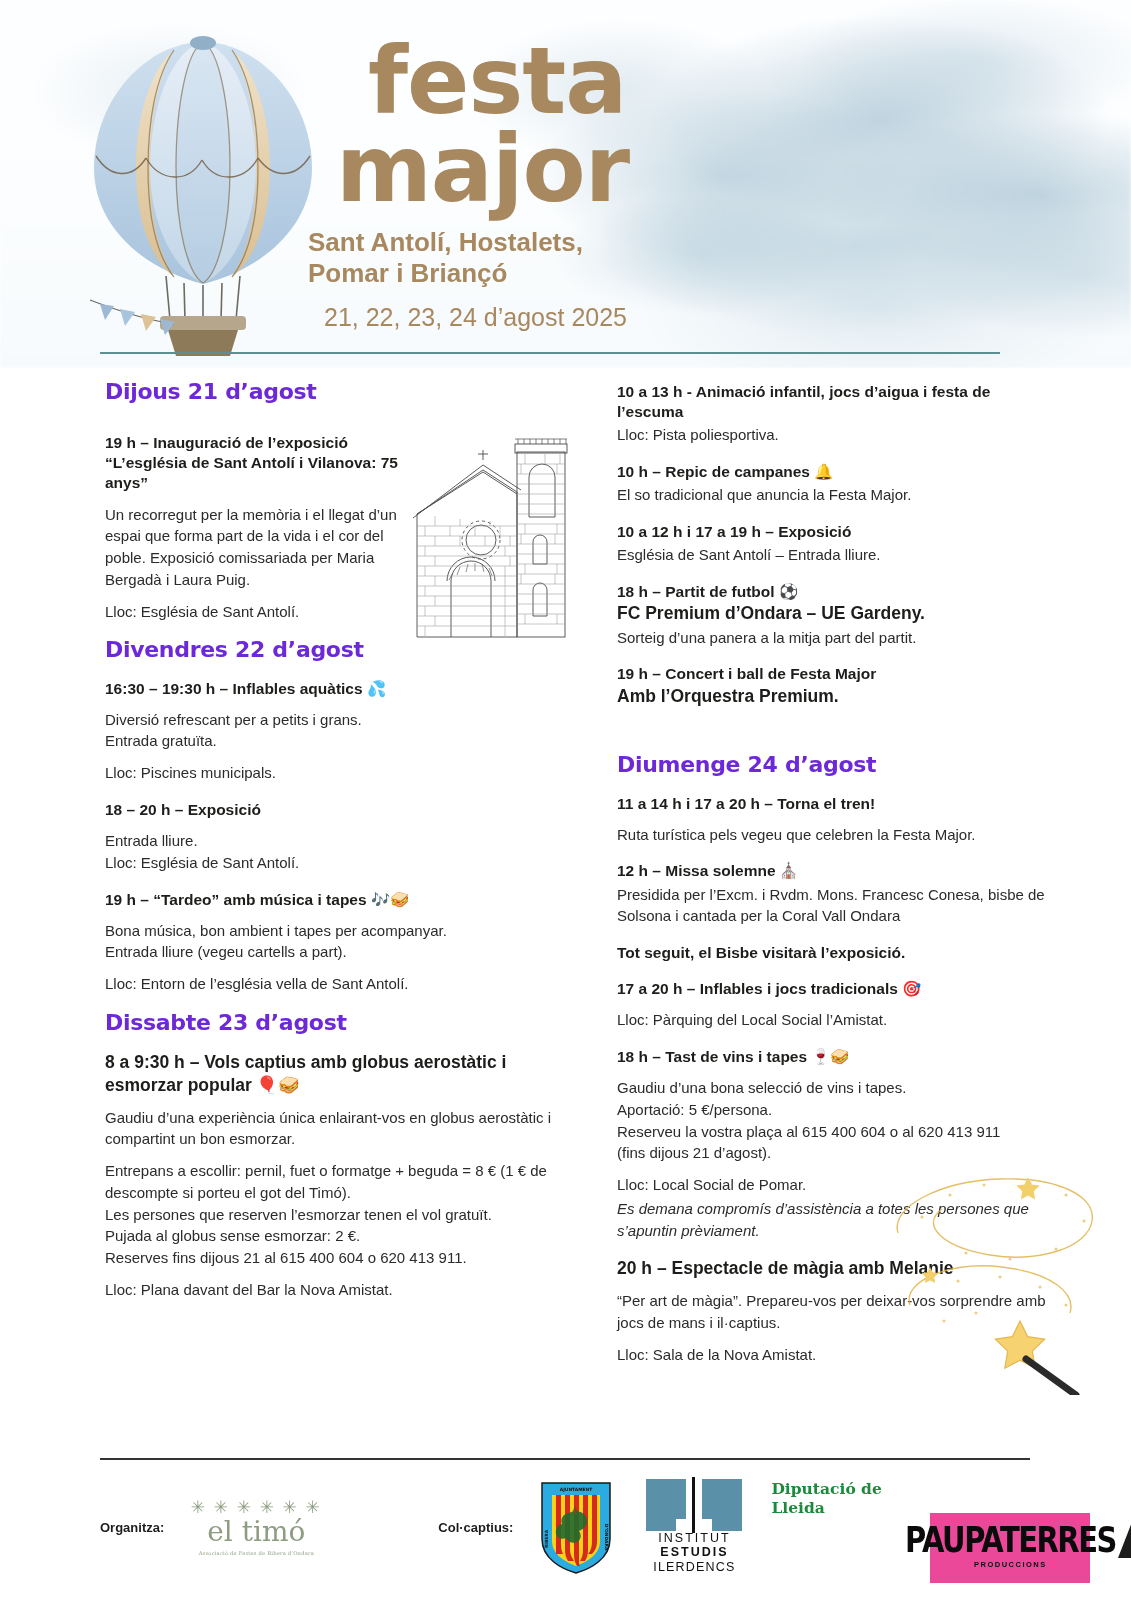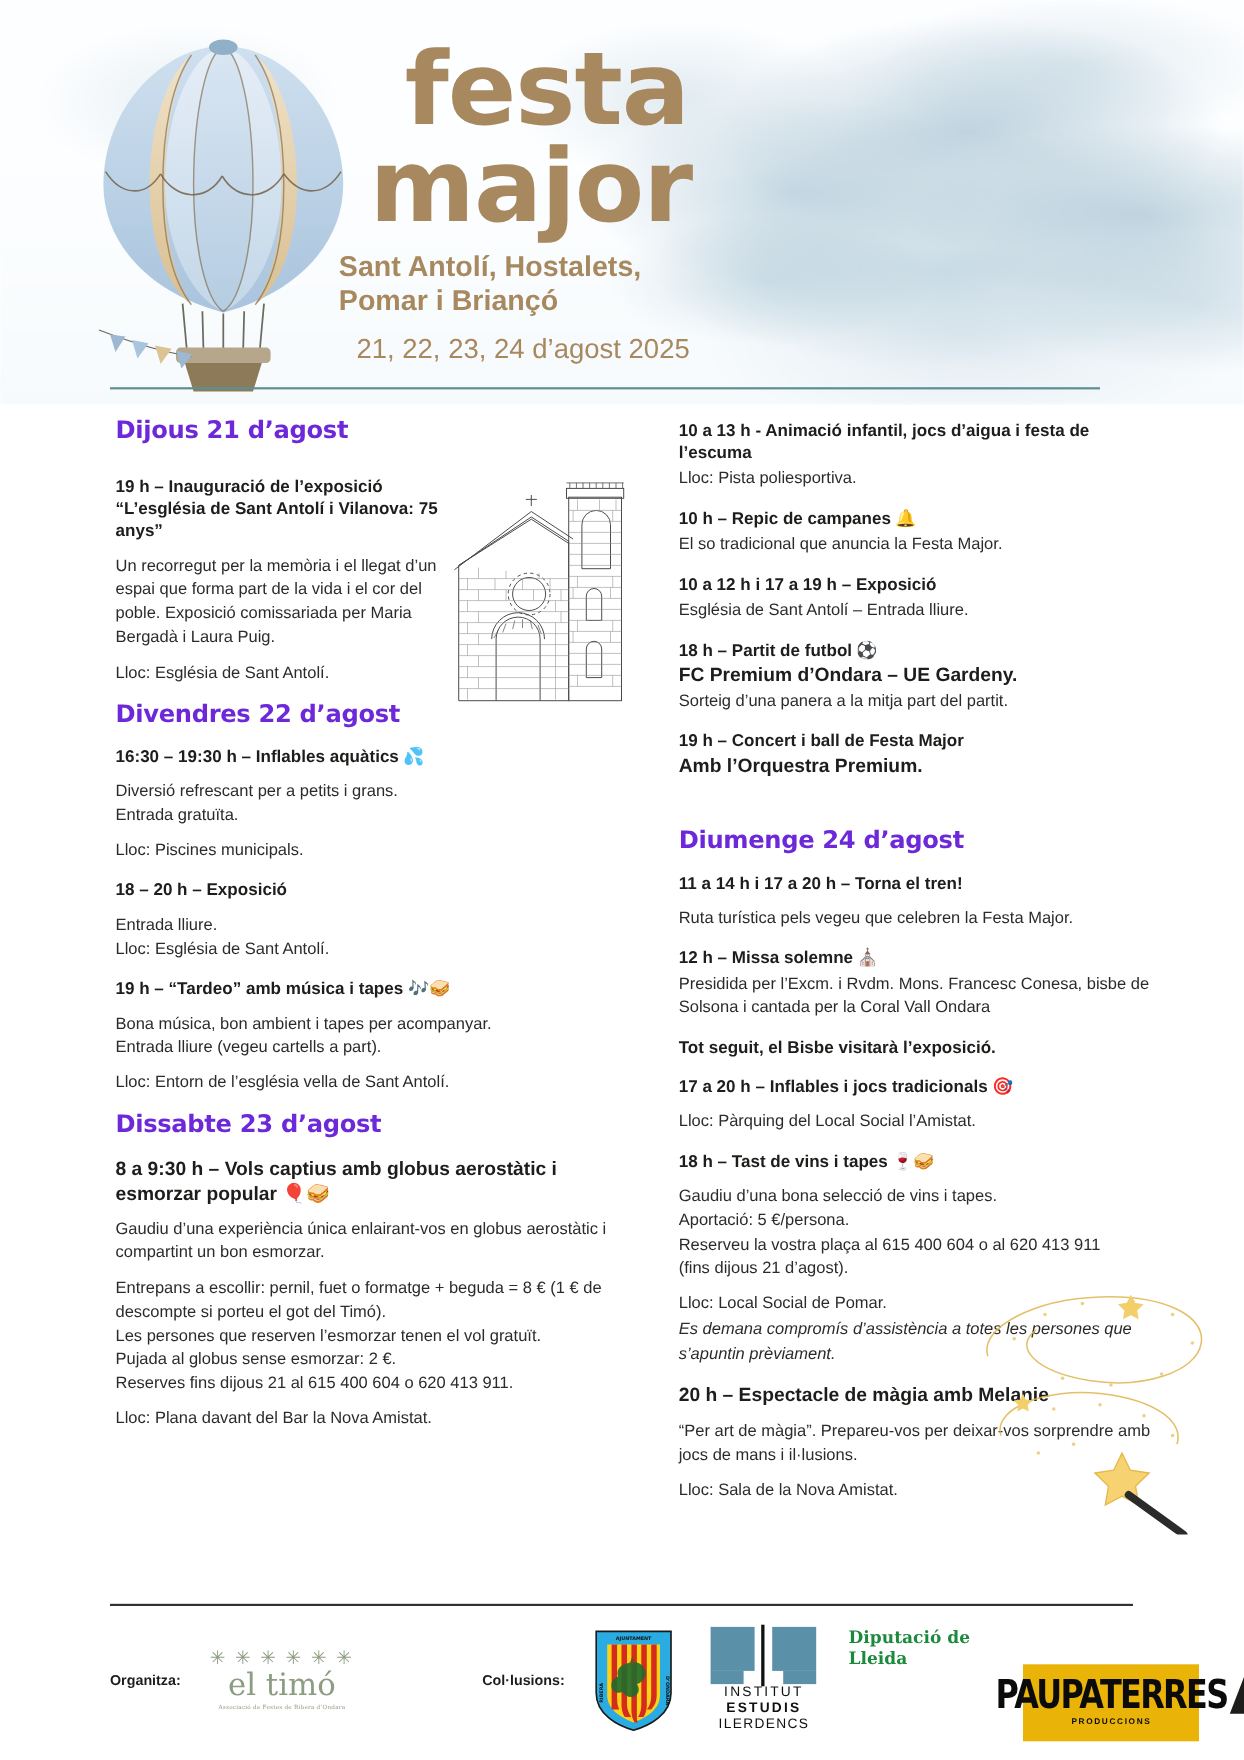--- a/index.html
+++ b/index.html
@@ -141,21 +141,21 @@
 
   
   .dip{width:135px;height:96px;display:flex;flex-direction:column;align-items:center;justify-content:center;gap:40px;}
   .dip-crest{width:34px;height:40px;}
   .dip-t1{font-family:"DejaVu Serif", serif;font-weight:700;font-size:15.5px;color:#1c8a3c;line-height:1.2;}
   .dip-line{width:118px;height:1px;background:#1c8a3c;margin:2px 0 3px;}
   .dip-t2{font-size:10.5px;color:#1c8a3c;}
 
   
   .pau{width:160px;height:70px;display:flex;flex-direction:column;
-       align-items:center;justify-content:center;background:#eab308;margin-top:42px;}
+       align-items:center;justify-content:center;background:#ec4899;margin-top:42px;}
   .pau-name{font-family:"DejaVu Sans", sans-serif;font-weight:700;
             font-size:29px;letter-spacing:-1.5px;color:#0b0b0b;
             transform:scaleY(1.25);line-height:.9;}
   .pau-sub{font-weight:700;font-size:7.5px;letter-spacing:1.5px;color:#0b0b0b;margin-top:7px;}
 
   .alogo{width:70px;height:70px;}
 </style>
 </head>
 <body>
 
@@ -365,21 +365,21 @@
       <p class="ev-body" style="white-space:pre-line;">Gaudiu d’una bona selecció de vins i tapes.
 Aportació: 5 €/persona.
 Reserveu la vostra plaça al 615 400 604 o al 620 413 911
 (fins dijous 21 d’agost).</p>
       <p class="ev-body">Lloc: Local Social de Pomar.</p>
       <p class="ev-body em tight">Es demana compromís d’assistència a totes les persones que s’apuntin prèviament.</p>
     </div>
 
     <div class="ev">
       <p class="ev-title big">20 h – Espectacle de màgia amb Melanie</p>
-      <p class="ev-body">“Per art de màgia”. Prepareu-vos per deixar-vos sorprendre amb jocs de mans i il·lusions.</p>
+      <p class="ev-body">“Per art de màgia”. Prepareu-vos per deixar-vos sorprendre amb jocs de mans i il·captius.</p>
       <p class="ev-body">Lloc: Sala de la Nova Amistat.</p>
     </div>
   </div>
 </div>
 
 <div class="wand">
   <svg viewBox="0 0 230 240" xmlns="http://www.w3.org/2000/svg">
     <g fill="none" stroke="#e0b44e" stroke-width="1.4" opacity=".85">
       <path d="M18 78 C10 52 60 26 120 24 C180 22 216 42 212 66 C208 92 160 108 110 100 C62 92 40 70 62 54"></path>
       <path d="M30 150 C22 126 70 106 122 112 C172 118 196 138 190 158"></path>
@@ -419,21 +419,21 @@
   <div class="f-label" style="margin-right:22px;">Organitza:</div>
 
   <div class="logo-box">
     <div class="timo">
       <div class="timo-stars">✳ ✳ ✳ ✳ ✳ ✳</div>
       <div class="timo-name">el timó</div>
       <div class="timo-tag">Associació de Festes de Ribera d’Ondara</div>
     </div>
   </div>
 
-  <div class="f-label" style="margin-left:112px;margin-right:26px;">Col·lusions:</div>
+  <div class="f-label" style="margin-left:112px;margin-right:26px;">Col·captius:</div>
 
   <div class="logo-box" style="margin-right:26px;">
     <svg class="shield" viewBox="0 0 74 96" xmlns="http://www.w3.org/2000/svg">
       <path d="M3 4 h68 v56 c0 20 -20 30 -34 34 C23 90 3 80 3 60 Z" fill="#2aabe2" stroke="#1a1a1a" stroke-width="1.5"></path>
       <path d="M13 16 h48 v46 c0 14 -14 21 -24 25 C27 83 13 76 13 62 Z" fill="#fcd116"></path>
       <g fill="#d52b1e">
         <path d="M17 16 h5 v50 c0 4 1 7 2 9 h-7 z"></path>
         <path d="M26 16 h5 v55 c0 4 2 8 4 11 h-6 c-2 -3 -3 -7 -3 -11 z"></path>
         <path d="M35 16 h5 v66 c0 2 0 3 1 5 h-3 c-2 -3 -3 -7 -3 -11 z"></path>
         <path d="M44 16 h5 v55 c0 4 -1 8 -3 11 h-5 c2 -3 3 -7 3 -11 z"></path>

